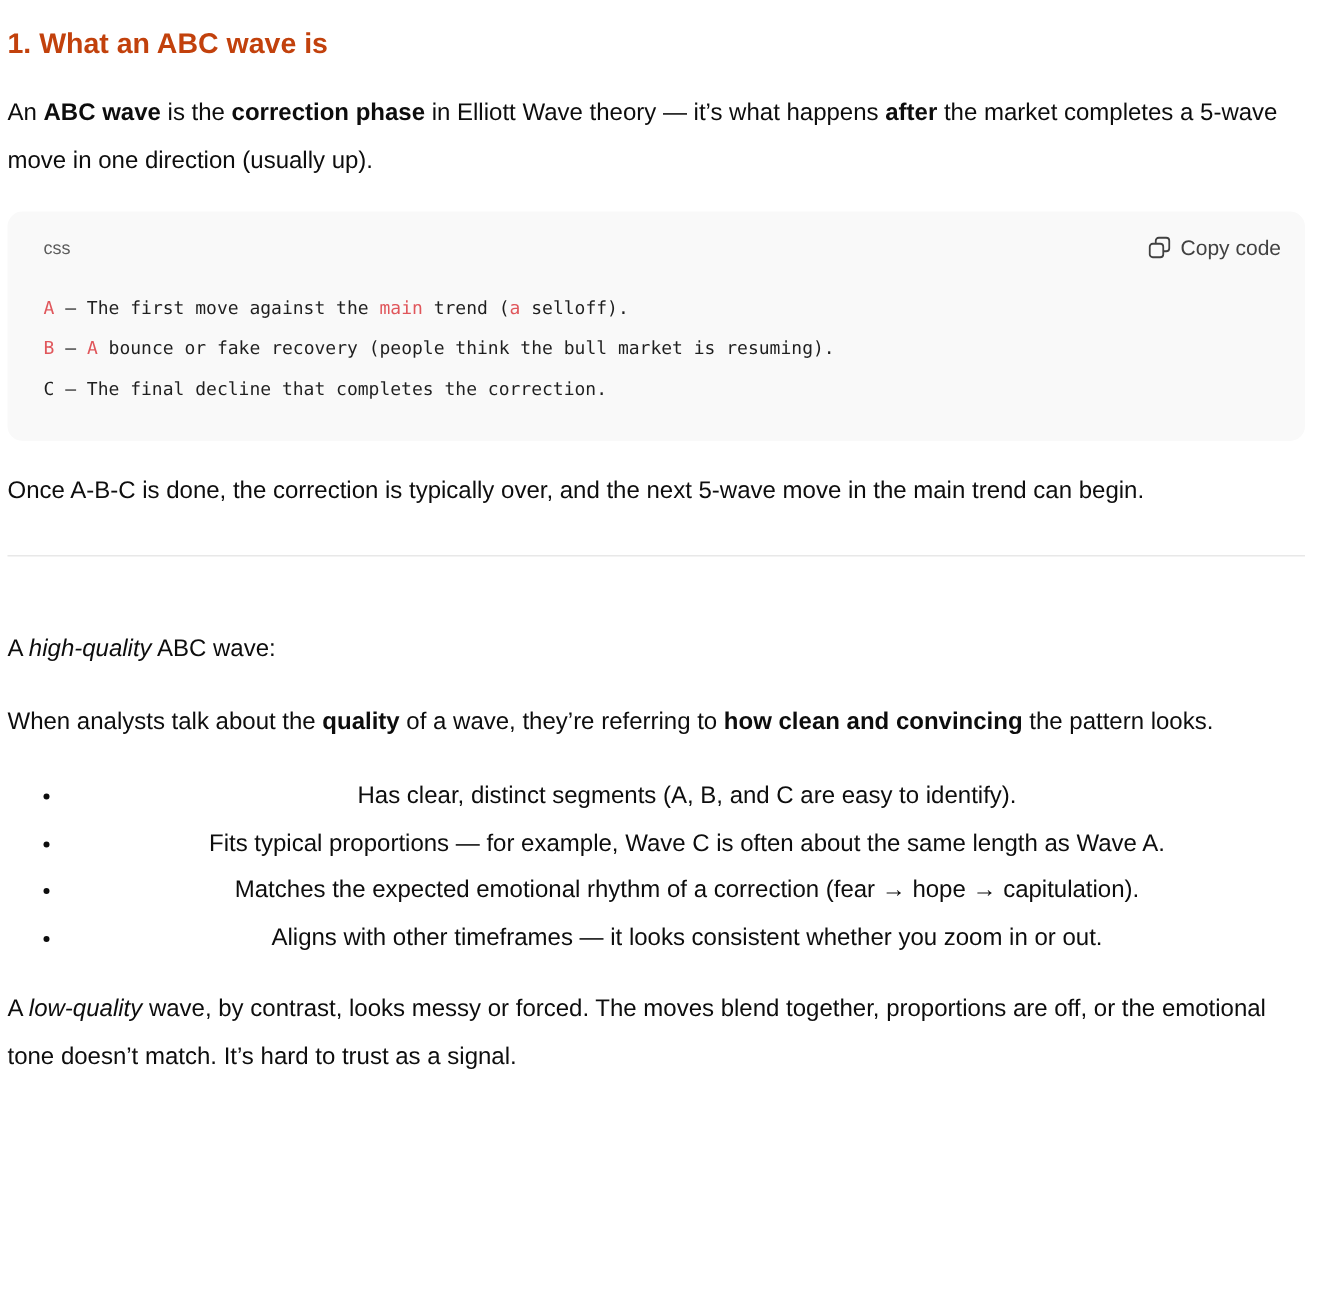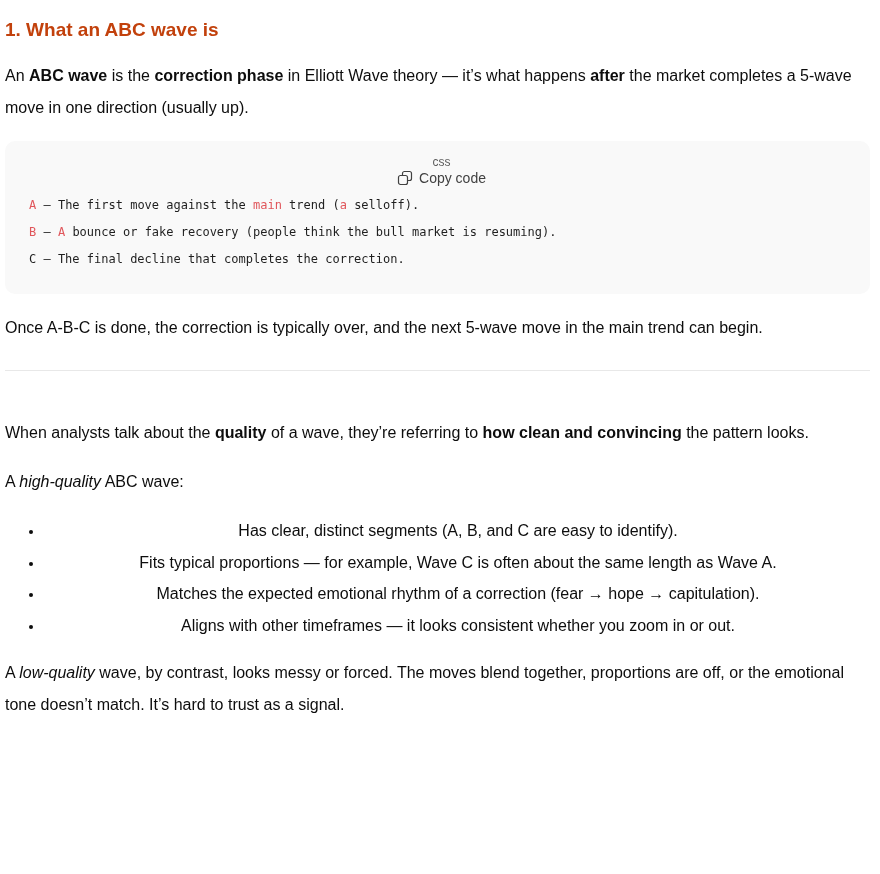--- a/index.html
+++ b/index.html
@@ -34,21 +34,20 @@
     border-radius: 10px;
     margin: 15px 0 18px 0;
     overflow: hidden;
   }
   .code-header {
     display: flex;
     align-items: center;
     justify-content: space-between;
     padding: 13px 16px 0 24px;
     height: 34px;
-    flex-direction: column;
   }
   .code-lang {
     font-size: 12px;
     line-height: 16px;
     color: #5d5d5d;
   }
   .copy-btn {
     display: flex;
     align-items: center;
     gap: 6px;
@@ -114,23 +113,23 @@
       </button>
     </div>
     <pre class="code-body"><div class="code-line"><span class="tok-red">A</span><span> – The first move against the </span><span class="tok-red">main</span><span> trend (</span><span class="tok-red">a</span><span> selloff).</span></div><div class="code-line"><span class="tok-red">B</span><span> – </span><span class="tok-red">A</span><span> bounce or fake recovery (people think the bull market is resuming).</span></div><div class="code-line"><span>C – The final decline that completes the correction.</span></div></pre>
   </div>
 
   <p class="para">Once A-B-C is done, the correction is typically over, and the next 5-wave move in the main trend can begin.</p>
 
   <hr class="divider">
 
 
+  <p class="para"><span>A </span><em>high-quality</em><span> ABC wave:</span></p>
+
   <p class="para"><span>When analysts talk about the </span><strong>quality</strong><span> of a wave, they’re referring to </span><strong>how clean and convincing</strong><span> the pattern looks.</span></p>
-
-  <p class="para"><span>A </span><em>high-quality</em><span> ABC wave:</span></p>
 
   <ul class="quality-list">
     <li>Has clear, distinct segments (A, B, and C are easy to identify).</li>
     <li>Fits typical proportions — for example, Wave C is often about the same length as Wave A.</li>
     <li>Matches the expected emotional rhythm of a correction (fear → hope → capitulation).</li>
     <li>Aligns with other timeframes — it looks consistent whether you zoom in or out.</li>
   </ul>
 
   <p class="para"><span>A </span><em>low-quality</em><span> wave, by contrast, looks messy or forced. The moves blend together, proportions are off, or the emotional tone doesn’t match. It’s hard to trust as a signal.</span></p>
 

